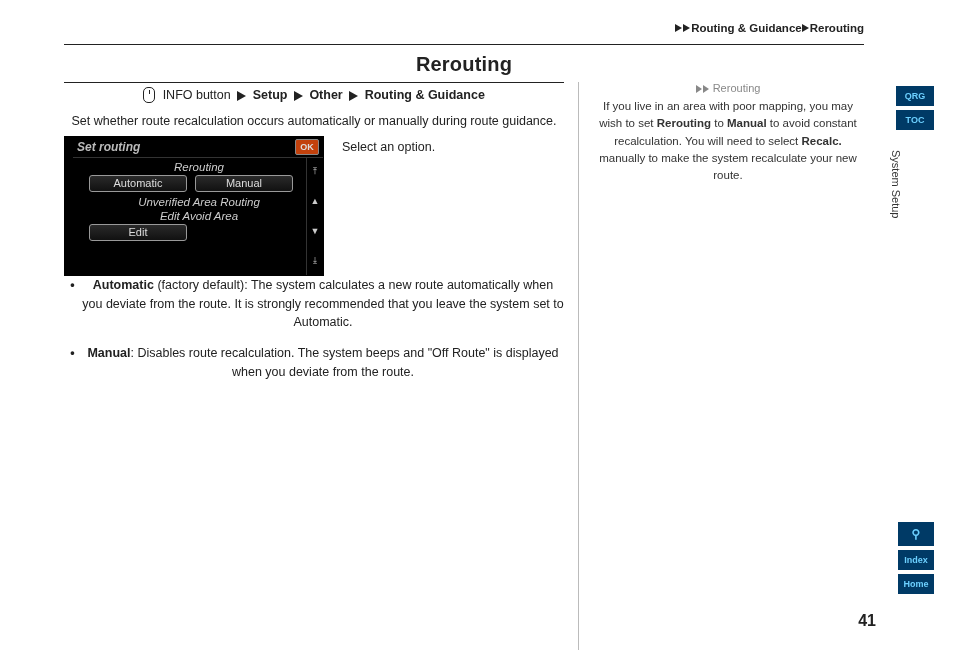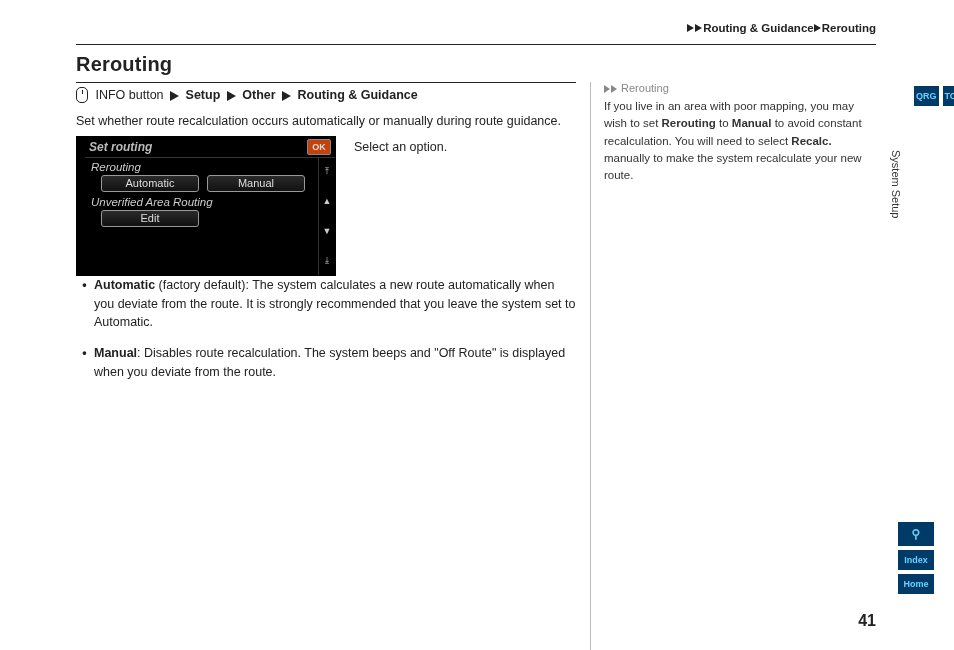--- a/index.html
+++ b/index.html
@@ -7,23 +7,24 @@
     font-family: "Helvetica Neue", Arial, sans-serif;
     font-size: 13px;
     color: #222;
     background: #fff;
     width: 954px;
     height: 650px;
     position: relative;
   }
   .page {
     position: absolute;
-    left: 76px;
+    left: 64px;
     top: 22px;
     width: 800px;
+    text-align: center;
   }
   .breadcrumb {
     position: absolute;
     right: 0;
     top: 0;
     font-size: 11.5px;
     font-weight: bold;
     color: #222;
   }
   .bc-arrow {
@@ -75,21 +76,21 @@
   .scroll{position:absolute;right:0;top:20px;bottom:0;width:16px;border-left:1px solid #333;}
   .scroll div{height:25%;display:flex;align-items:center;justify-content:center;color:#ccc;font-size:9px;}
   .options-intro{margin:6px 0 8px 0;font-size:12.5px;}
   ul.options{margin:0;padding-left:14px;}
   ul.options li{margin-bottom:12px;line-height:1.5;font-size:12.5px;padding-left:4px;}
   ul.options li::marker{content:"• ";font-weight:bold;}
   .side-title{font-size:11px;color:#888;margin-bottom:4px;}
   .side-chevron{display:inline-block;width:0;height:0;border-top:4px solid transparent;border-bottom:4px solid transparent;border-left:6px solid #888;vertical-align:middle;margin-right:1px;}
   .side-text{font-size:11.5px;line-height:1.5;color:#333;}
   .page-num{position:absolute;right:78px;bottom:20px;font-size:16px;font-weight:bold;}
-  .side-tabs{position:absolute;right:20px;top:86px;width:20px;display:flex;flex-direction:row;gap:4px;}
+  .side-tabs{position:absolute;right:20px;top:86px;width:38px;display:flex;flex-direction:column;gap:4px;}
   .tab{background:#003a66;color:#6cd0ff;font-size:9px;font-weight:bold;text-align:center;padding:5px 2px;cursor:pointer;}
   .vertical-label{position:absolute;right:52px;top:150px;writing-mode:vertical-rl;font-size:11px;color:#333;}
   .side-tabs2{position:absolute;right:20px;bottom:56px;width:36px;display:flex;flex-direction:column;gap:4px;}
   b{font-weight:700;}
 </style>
 </head>
 <body>
 
 <div class="page">
   <div class="breadcrumb">
@@ -119,20 +120,21 @@
             <span>Set routing</span>
             <span class="okbtn">OK</span>
           </div>
           <div class="screen-body">
             <div class="scr-label">Rerouting</div>
             <div class="btn-row">
               <div class="scr-btn full">Automatic</div>
               <div class="scr-btn full">Manual</div>
             </div>
             <div class="scr-label">Unverified Area Routing</div>
+            <div class="scr-label">Edit Avoid Area</div>
             <div class="btn-row">
               <div class="scr-btn full">Edit</div>
             </div>
           </div>
           <div class="scroll">
             <div>⤒</div>
             <div>▲</div>
             <div>▼</div>
             <div>⤓</div>
           </div>

